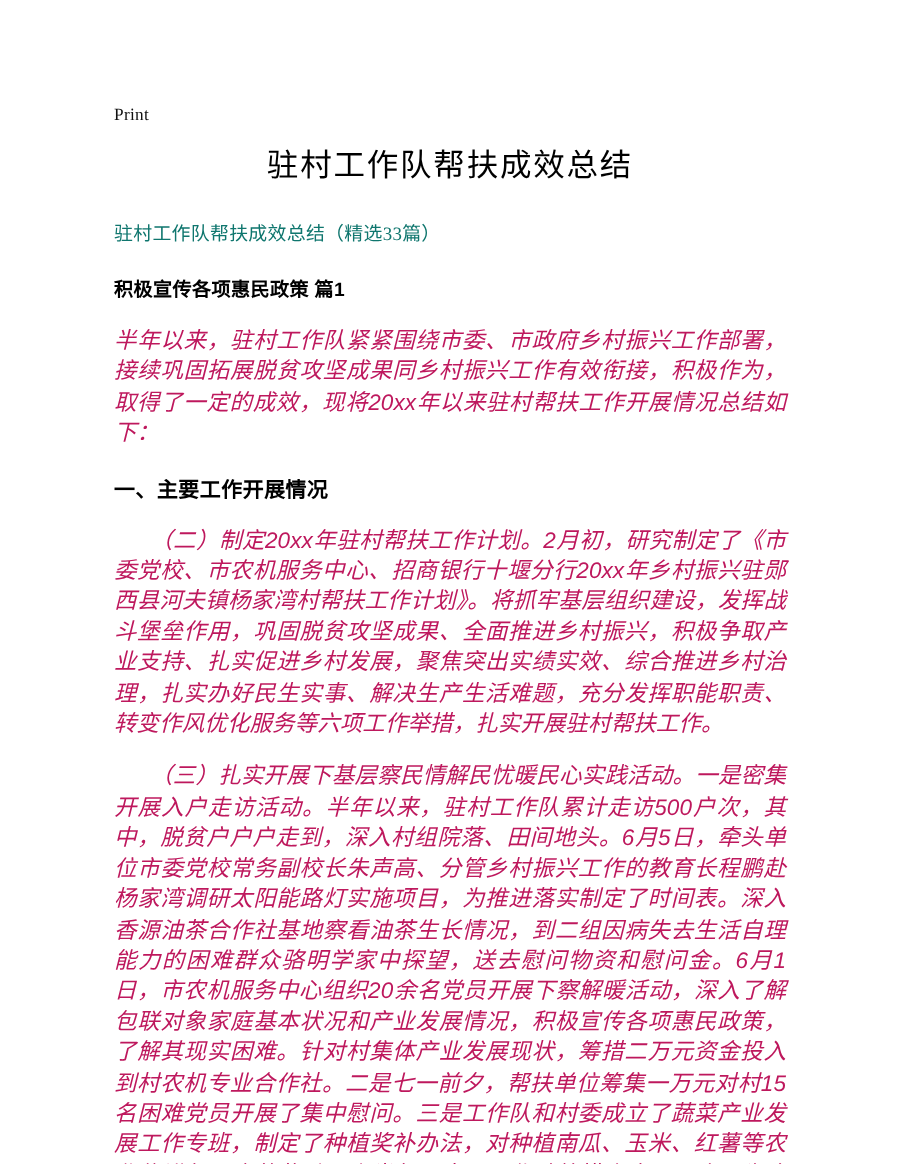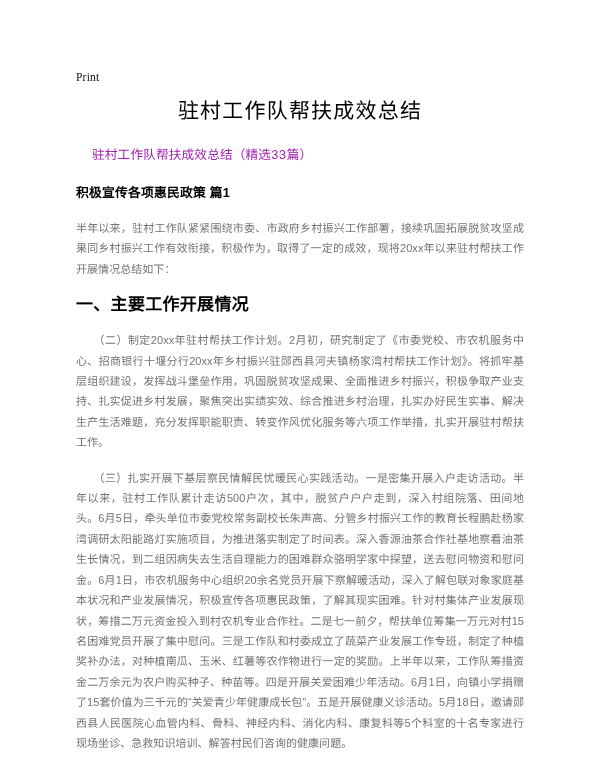--- a/index.html
+++ b/index.html
@@ -56,59 +56,60 @@
     font-family: "Liberation Sans", "DejaVu Sans", sans-serif;
     font-size: 21px;
     font-weight: 400;
     line-height: 30px;
     text-align: center;
     letter-spacing: 1.2px;
     color: #000;
   }
 
   .doc-subtitle {
-    margin: 20px 0 0 16px;
-    font-family: Liberation Mono, monospace;
+    margin: 20px 0 0 0;
+    font-family: Liberation Serif, serif;
     font-size: 12.6px;
     font-weight: 400;
     line-height: 20px;
     letter-spacing: 0.2px;
-    color: #a21caf;
+    color: #0f766e;
   }
 
   .doc-piece-heading {
     margin: 17px 0 0 0;
     font-family: "Liberation Sans", "DejaVu Sans", sans-serif;
     font-size: 12.8px;
     font-weight: 700;
     line-height: 20px;
     letter-spacing: 0.2px;
     color: #000;
   }
 
   .para {
     margin: 15px 0 0 0;
     font-family: "Liberation Sans", "DejaVu Sans", sans-serif;
-    font-size: 11px;
+    font-size: 15px;
     font-weight: 400;
     line-height: 20.4px;
     text-align: justify;
     text-justify: inter-ideograph;
     letter-spacing: 0.05px;
-    color: #737373;
+    color: #be185d;
     word-break: break-all;
+    font-style: italic;
   }
   .para.indent {
     text-indent: 1.6em;
   }
 
   .section-heading {
     margin: 16px 0 0 0;
     font-family: "Liberation Sans", "DejaVu Sans", sans-serif;
-    font-size: 17px;
+    font-size: 14px;
     font-weight: 700;
     line-height: 20px;
     letter-spacing: 0.3px;
     color: #000;
   }
 </style>
 </head>
 <body>
 
 <div class="page">

